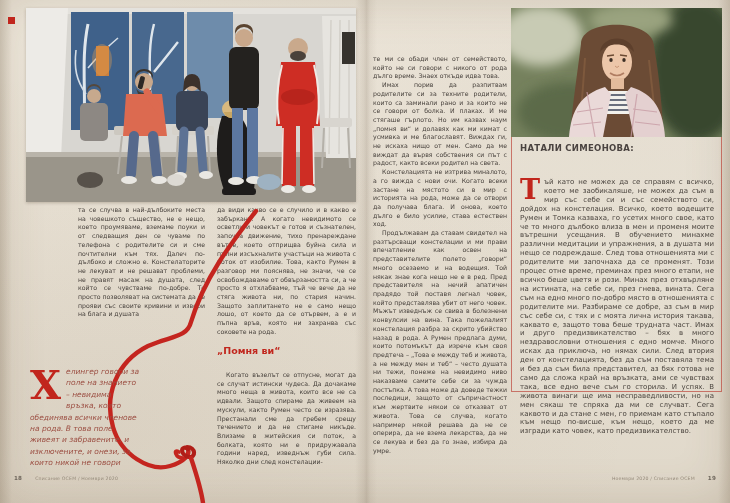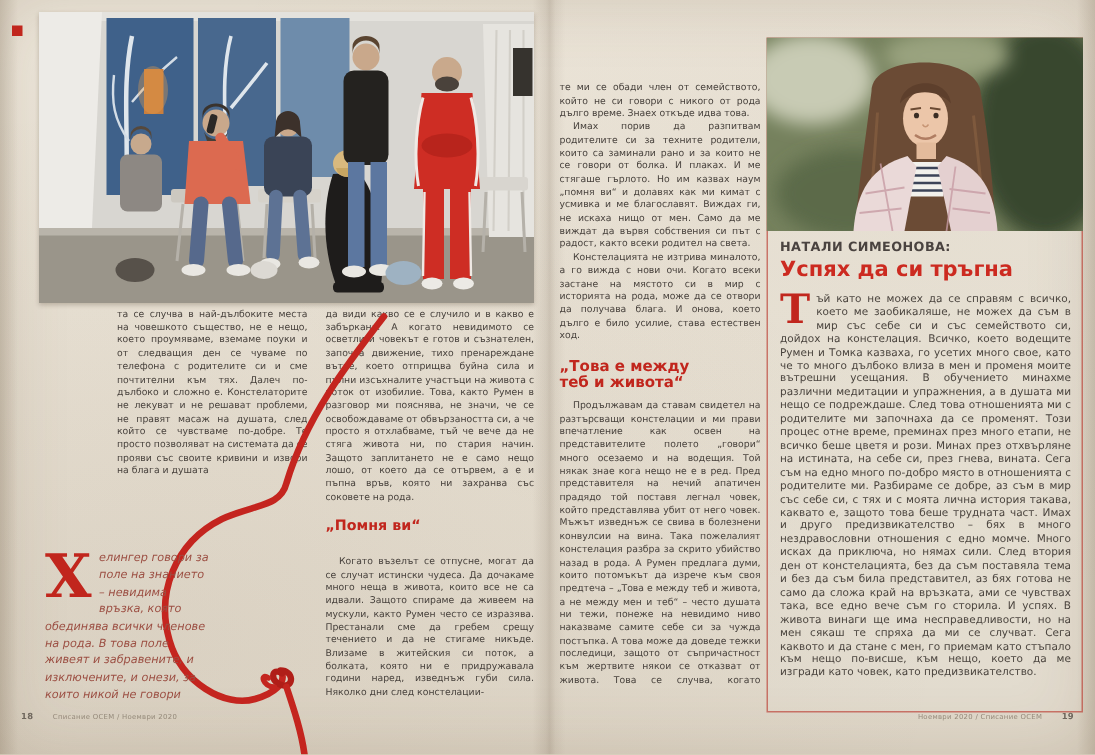--- a/index.html
+++ b/index.html
@@ -32,21 +32,21 @@
   .subhead{color:#c1261d;font-weight:700;font-size:9.5px;line-height:10.5px;margin:9px 0 15px 0;text-align:left;}
   .subhead2{font-size:10px;line-height:11px;width:92px;margin:10px 0 6px 0;}
 
   .knot-svg{position:absolute;left:95px;top:200px;width:180px;height:303px;pointer-events:none;}
 
   .quote{position:absolute;left:30px;top:366px;width:110px;height:102px;
     color:#9c4f43;font-style:italic;font-size:7.5px;line-height:11.4px;overflow:hidden;}
   .quote .dropcapX{float:left;font-family:"DejaVu Serif", serif;font-style:normal;font-weight:700;
     color:#c1261d;font-size:40px;line-height:32px;margin:3px 5px 0 0;}
 
-  .feature-box{position:absolute;left:511px;top:25px;width:211px;height:450px;
+  .feature-box{position:absolute;left:511px;top:8px;width:211px;height:384px;
     border:1px solid rgba(186,58,48,.65);box-sizing:border-box;background:rgba(255,255,255,.06);}
   .photo-right{position:absolute;left:-1px;top:-1px;width:211px;height:129px;}
   .kicker{position:absolute;left:8px;top:134px;font-size:8.5px;font-weight:700;letter-spacing:.3px;color:#4a4340;}
   .ftitle{position:absolute;left:8px;top:146px;font-size:14px;font-weight:700;color:#cc2a20;}
   .fbody{position:absolute;left:8px;top:169px;width:194px;height:276px;overflow:hidden;
     text-align:justify;font-size:7px;line-height:8.9px;color:#4a443e;}
   .fbody .dropcapT{float:left;font-weight:700;color:#c1261d;font-size:27px;line-height:22px;margin:1px 4px 0 0;font-family:"DejaVu Serif",serif;}
 
   .footer{position:absolute;top:475px;font-size:4.6px;color:#95897a;letter-spacing:.2px;}
   .footerL{left:14px;}
@@ -166,21 +166,20 @@
   </div>
 
   <div class="footer footerL">
     <span class="pagenum">18</span><span class="foottext">Списание ОСЕМ / Ноември 2020</span>
   </div>
 
   <div class="col col1R">
     <p class="first">те ми се обади член от семейството, който не си говори с никого от рода дълго време. Знаех откъде идва това.</p>
     <p class="indent">Имах порив да разпитвам родителите си за техните родители, които са заминали рано и за които не се говори от болка. И плаках. И ме стягаше гърлото. Но им казвах наум „помня ви“ и долавях как ми кимат с усмивка и ме благославят. Виждах ги, не искаха нищо от мен. Само да ме виждат да вървя собствения си път с радост, както всеки родител на света.</p>
     <p class="indent">Констелацията не изтрива миналото, а го вижда с нови очи. Когато всеки застане на мястото си в мир с историята на рода, може да се отвори да получава блага. И онова, което дълго е било усилие, става естествен ход.</p>
-    <h3 class="subhead subhead2">„Това е между теб и живота“</h3>
     <p class="indent">Продължавам да ставам свидетел на разтърсващи констелации и ми прави впечатление как освен на представителите полето „говори“ много осезаемо и на водещия. Той някак знае кога нещо не е в ред. Пред представителя на нечий апатичен прадядо той поставя легнал човек, който представлява убит от него човек. Мъжът изведнъж се свива в болезнени конвулсии на вина. Така пожелалият констелация разбра за скрито убийство назад в рода. А Румен предлага думи, които потомъкът да изрече към своя предтеча – „Това е между теб и живота, а не между мен и теб“ – често душата ни тежи, понеже на невидимо ниво наказваме самите себе си за чужда постъпка. А това може да доведе тежки последици, защото от съпричастност към жертвите някои се отказват от живота. Това се случва, когато например някой решава да не се оперира, да не взема лекарства, да не се лекува и без да го знае, избира да умре.</p>
   </div>
 
   <div class="feature-box">
     <svg class="photo-right" viewBox="0 0 211 129">
       <defs>
         <filter id="blur1" x="-40%" y="-40%" width="180%" height="180%">
             <feGaussianBlur stdDeviation="6"></feGaussianBlur>
           </filter>
       </defs>
@@ -201,21 +200,20 @@
         <path d="M99 65 Q106 70 113 65" stroke="#b07d62" stroke-width="1.6" fill="none"></path>
         <rect x="100" y="70" width="13" height="11" fill="#e3bb9c"></rect>
         <path d="M93 83 L120 83 L118 106 L95 106 Z" fill="#f2f1ec"></path>
         <path d="M93 87 L119 87 M93 92 L119 92 M94 97 L118 97 M94 102 L118 102" stroke="#3c4458" stroke-width="1.6" fill="none"></path>
         <path d="M58 129 C60 102 70 86 94 79 L100 86 L92 129 Z" fill="#ead9d8"></path>
         <path d="M154 129 C152 102 143 86 120 79 L114 86 L123 129 Z" fill="#e4d0d0"></path>
         <path d="M66 104 L92 100 M62 117 L90 114 M76 84 L84 129 M126 86 L120 129 M146 104 L122 101 M149 117 L124 114" stroke="#c79ba4" stroke-width="1.2" fill="none" opacity=".8"></path>
       </g>
     </svg>
     <div class="kicker">НАТАЛИ СИМЕОНОВА:</div>
-    <div class="ftitle">Успях да си тръгна</div>
     <div class="fbody">
       <span class="dropcapT">Т</span><span>ъй като не можех да се справям с всичко, което ме заобикаляше, не можех да съм в мир със себе си и със семейството си, дойдох на констелация. Всичко, което водещите Румен и Томка казваха, го усетих много свое, като че то много дълбоко влиза в мен и променя моите вътрешни усещания. В обучението минахме различни медитации и упражнения, а в душата ми нещо се подреждаше. След това отношенията ми с родителите ми започнаха да се променят. Този процес отне време, преминах през много етапи, не всичко беше цветя и рози. Минах през отхвърляне на истината, на себе си, през гнева, вината. Сега съм на едно много по-добро място в отношенията с родителите ми. Разбираме се добре, аз съм в мир със себе си, с тях и с моята лична история такава, каквато е, защото това беше трудната част. Имах и друго предизвикателство – бях в много нездравословни отношения с едно момче. Много исках да приключа, но нямах сили. След втория ден от констелацията, без да съм поставяла тема и без да съм била представител, аз бях готова не само да сложа край на връзката, ами се чувствах така, все едно вече съм го сторила. И успях. В живота винаги ще има несправедливости, но на мен сякаш те спряха да ми се случват. Сега каквото и да стане с мен, го приемам като стъпало към нещо по-висше, към нещо, което да ме изгради като човек, като предизвикателство.</span>
     </div>
   </div>
 
   <div class="footer footerR">
     <span class="foottext">Ноември 2020 / Списание ОСЕМ</span><span class="pagenum">19</span>
   </div>
 </div>
 

